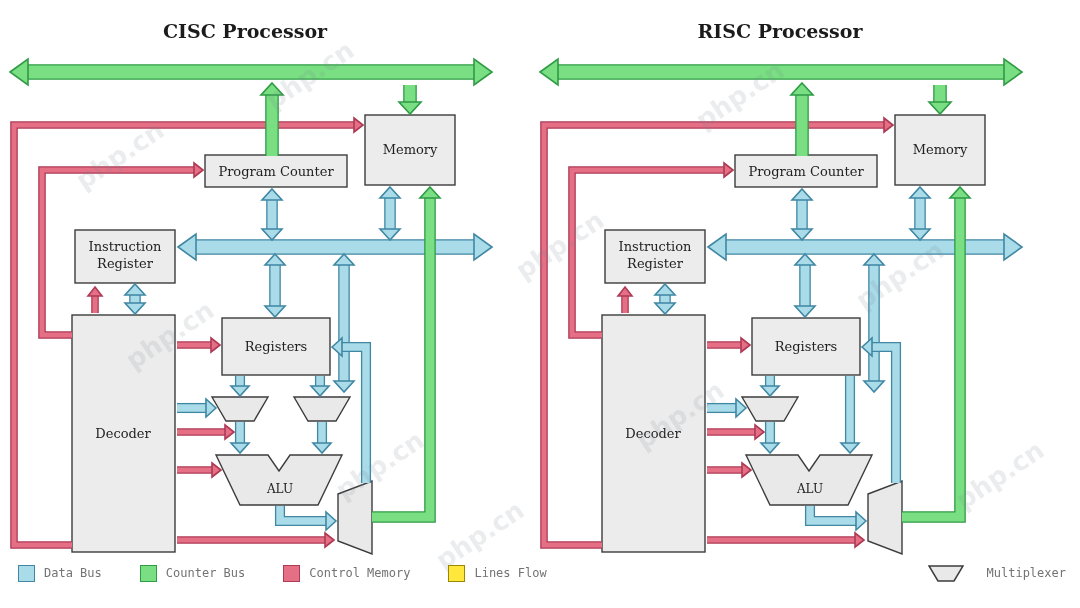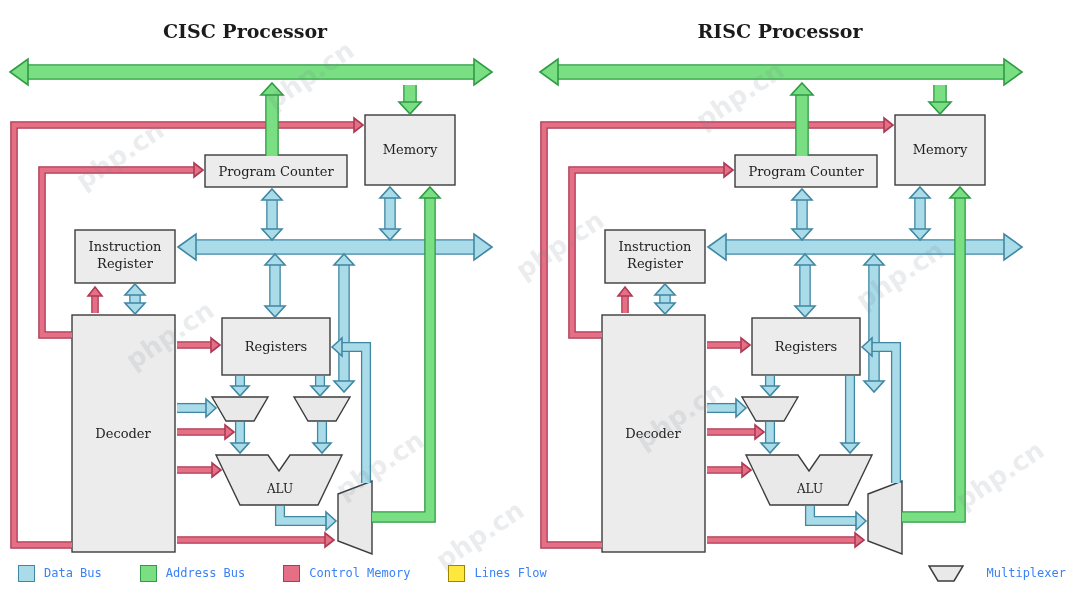--- a/index.html
+++ b/index.html
@@ -7,21 +7,21 @@
           font-family:"DejaVu Serif",serif;text-decoration:underline;}
   #diagram{position:absolute;left:0;top:0;z-index:1;}
   .title{font-family:"DejaVu Serif",serif;font-size:19px;font-weight:600;fill:#1b1b1b;text-anchor:middle;}
   .blocklabel{font-family:"DejaVu Serif",serif;font-size:13px;fill:#222;text-anchor:middle;}
   .alulabel{font-size:12px;}
   .watermarks{position:absolute;inset:0;z-index:2;pointer-events:none;}
   .wm{position:absolute;font-family:"DejaVu Sans",sans-serif;font-weight:600;font-size:26px;
       color:#7e8894;opacity:.15;transform:rotate(-34deg);white-space:nowrap;}
   .legend{position:absolute;left:18px;right:14px;top:561px;height:24px;z-index:3;
           display:flex;justify-content:space-between;align-items:center;
-          font-family:"DejaVu Sans Mono",monospace;font-size:12px;color:#3b82f6;}
+          font-family:"DejaVu Sans Mono",monospace;font-size:12px;color:#737373;}
   .legend-left{display:flex;gap:38px;align-items:center;}
   .legend-item{display:flex;gap:9px;align-items:center;}
   .swatch{width:17px;height:17px;border:1.6px solid #333;box-sizing:border-box;display:inline-block;}
   .legend-right{display:flex;gap:23px;align-items:center;}
 </style>
 </head>
 <body>
 
 <div class="canvas">
 
@@ -348,21 +348,21 @@
     </div>
 
   <div class="legend">
     <div class="legend-left" id="legend-items">
         <div class="legend-item">
           <span class="swatch" style="background: rgb(169, 219, 233); border-color: rgb(63, 135, 163);"></span>
           <span>Data Bus</span>
         </div>
         <div class="legend-item">
           <span class="swatch" style="background: rgb(121, 223, 130); border-color: rgb(46, 155, 69);"></span>
-          <span>Address Bus</span>
+          <span>Counter Bus</span>
         </div>
         <div class="legend-item">
           <span class="swatch" style="background: rgb(229, 111, 133); border-color: rgb(174, 58, 85);"></span>
           <span>Control Memory</span>
         </div>
         <div class="legend-item">
           <span class="swatch" style="background: rgb(255, 231, 59); border-color: rgb(155, 135, 0);"></span>
           <span>Lines Flow</span>
         </div>
       </div>

